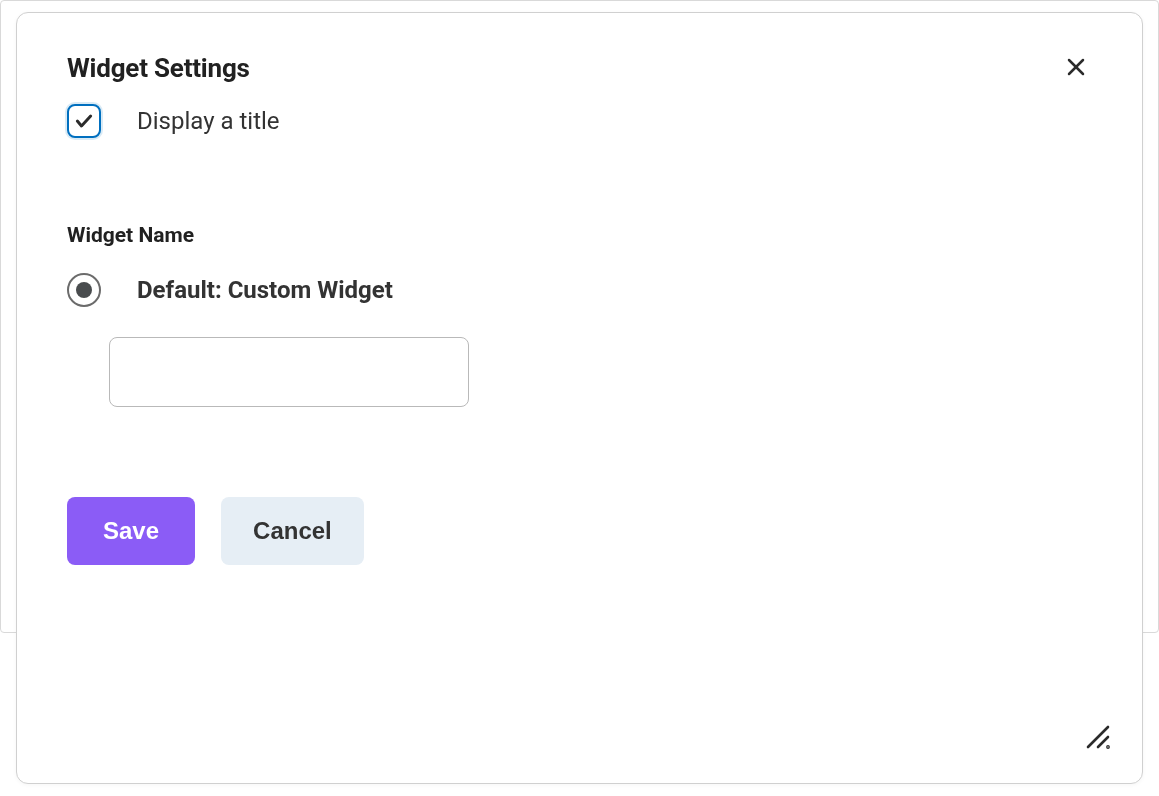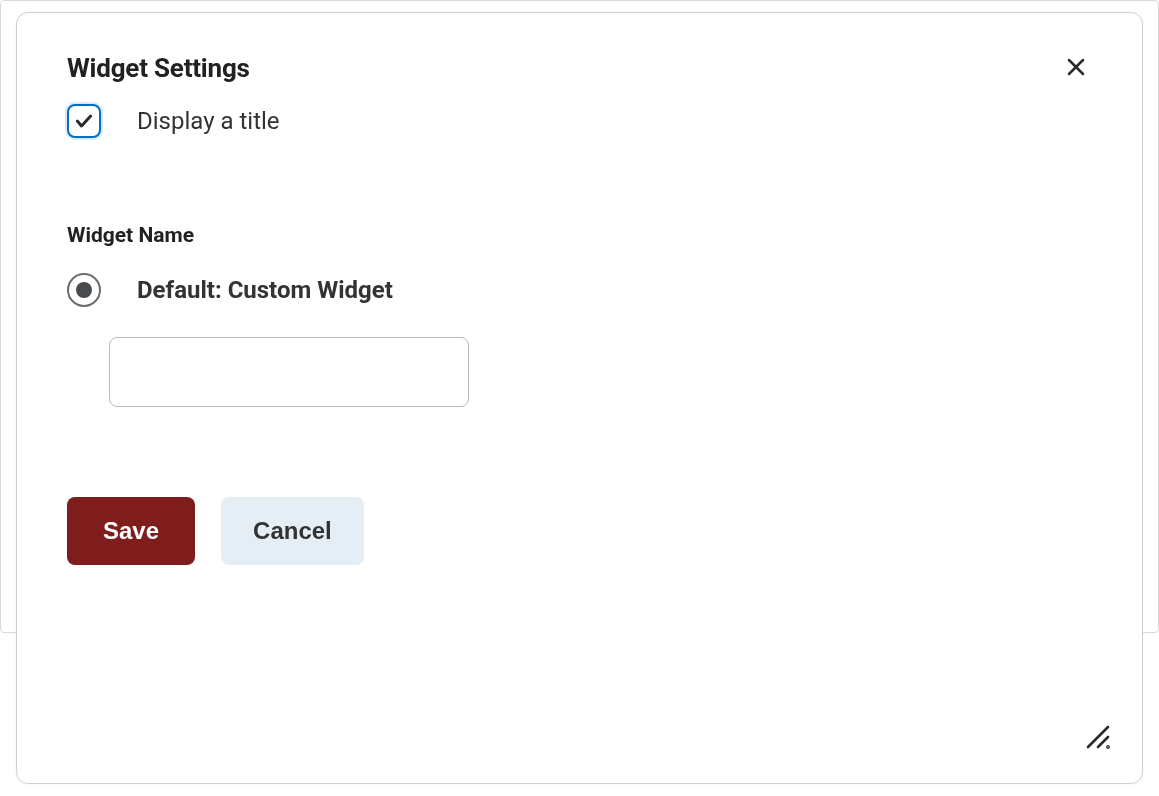--- a/index.html
+++ b/index.html
@@ -181,21 +181,21 @@
     }
     .btn {
       border: none;
       border-radius: 8px;
       cursor: pointer;
       font-size: 24px;
       font-weight: 700;
       padding: 20px 36px;
     }
     .btn-primary {
-      background: #7f1d1d;
+      background: #8b5cf6;
       color: #ffffff;
     }
     .btn-secondary {
       background: #e6eef5;
       color: #333333;
       padding: 20px 32px;
     }
     .resize-handle {
       position: absolute;
       right: 30px;

